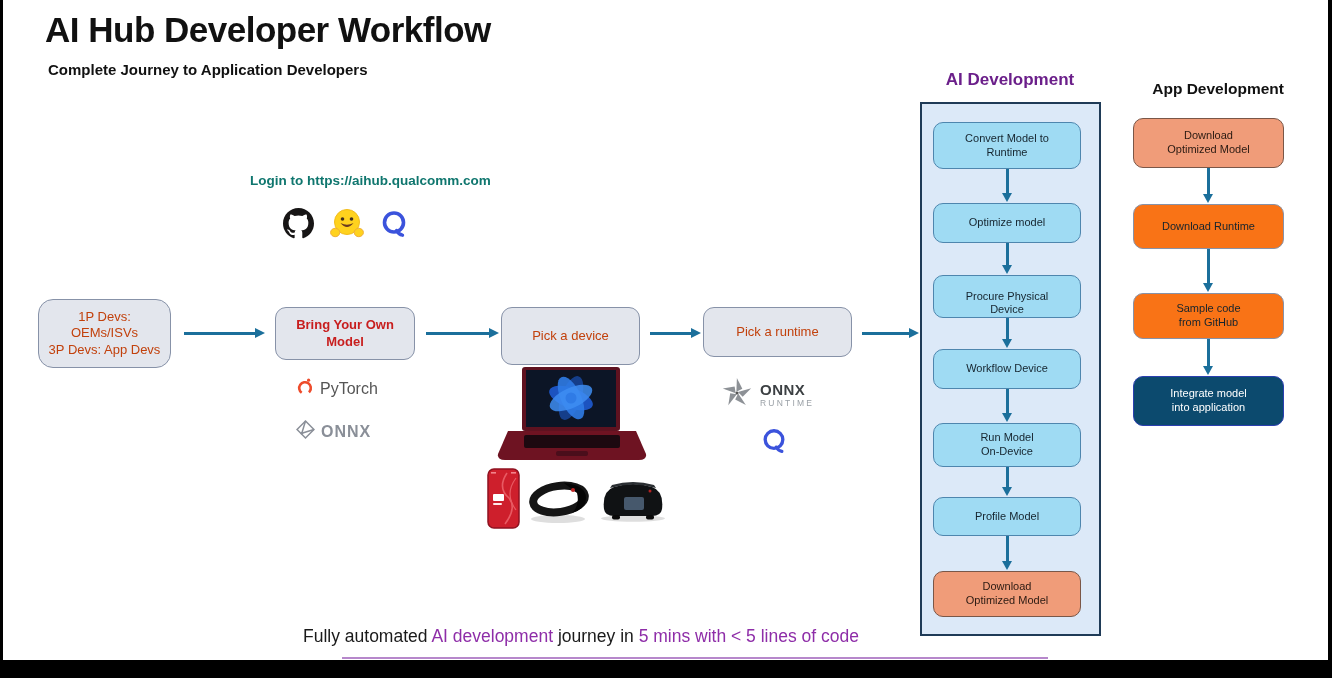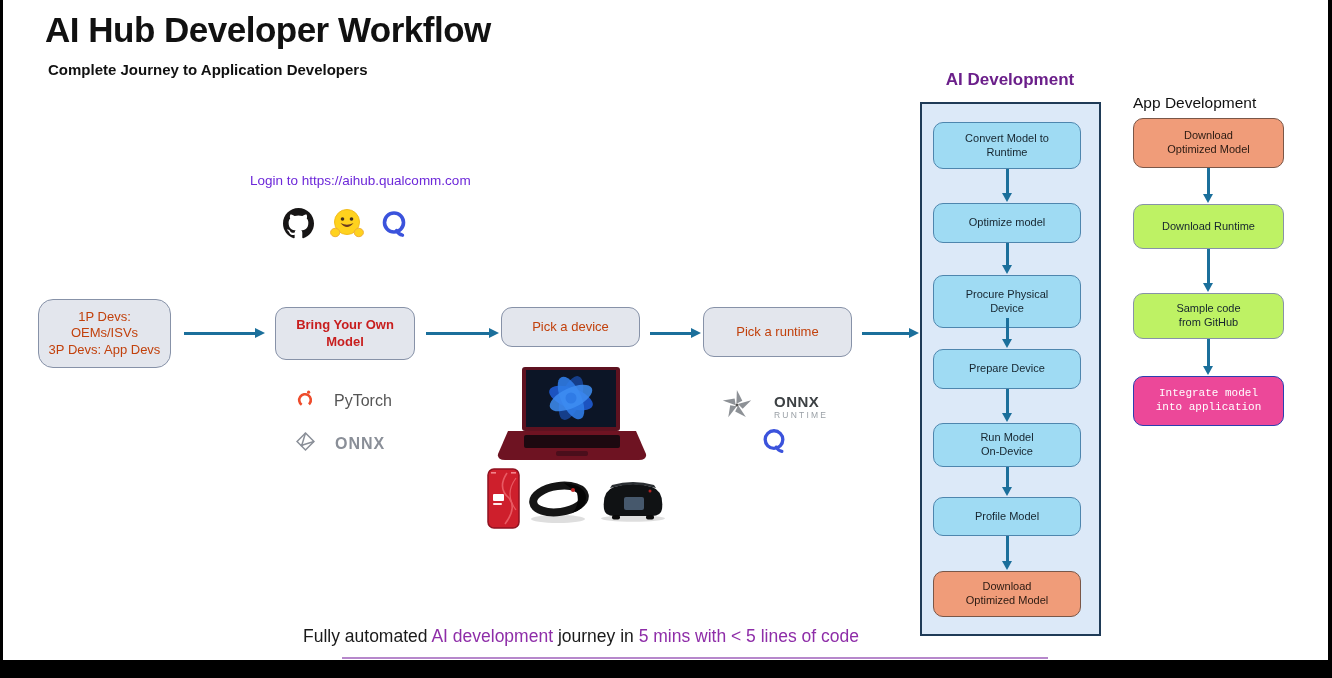--- a/index.html
+++ b/index.html
@@ -8,56 +8,56 @@
   .canvas { position:relative; width:1332px; height:678px; background:#fff; overflow:hidden; }
 
   
   .frame-left  { position:absolute; left:0; top:0; width:3px; height:678px; background:#000; }
   .frame-right { position:absolute; left:1328px; top:0; width:4px; height:678px; background:#000; }
   .frame-bottom{ position:absolute; left:0; top:660px; width:1332px; height:18px; background:#000; }
 
   .title { position:absolute; left:45px; top:10px; font-size:35px; font-weight:700; letter-spacing:-0.5px; color:#111; }
   .subtitle { position:absolute; left:48px; top:61px; font-size:15px; font-weight:600; color:#111; }
 
-  .login-label { position:absolute; left:250px; top:173px; font-size:13.5px; font-weight:400; color:#6d28d9; }
+  .login-label { position:absolute; left:250px; top:173px; font-size:13.5px; font-weight:700; color:#0f766e; }
   .login-icons { position:absolute; left:283px; top:208px; display:flex; align-items:center; gap:16px; }
 
   .fbox { position:absolute; display:flex; align-items:center; justify-content:center; text-align:center;
           font-size:13px; font-weight:500; color:#c2410c; line-height:1.25; white-space:pre-line;
           background:#E3E6ED; border:1.5px solid #8792A8; border-radius:11px; }
   .fbox.big-radius { border-radius:15px; }
   .fbox.red-text { color:#C81E1E; font-weight:700; }
 
   .h-arrow { position:absolute; height:2.5px; background:#1B6F9B; }
   .h-arrow::after { content:''; position:absolute; right:-9px; top:-4.2px;
                     border-left:10px solid #1B6F9B; border-top:5.5px solid transparent; border-bottom:5.5px solid transparent; }
   .v-arrow { position:absolute; width:2.5px; background:#1B6F9B; }
   .v-arrow::after { content:''; position:absolute; bottom:-8px; left:-4.2px;
                     border-top:9px solid #1B6F9B; border-left:5.5px solid transparent; border-right:5.5px solid transparent; }
 
-  .logo-row { position:absolute; display:flex; align-items:center; gap:20px;margin-top:12px; }
+  .logo-row { position:absolute; display:flex; align-items:center; gap:6px; }
   .pytorch-text { font-size:16px; font-weight:500; color:#555; }
   .onnx-text { font-size:16px; font-weight:700; color:#8a8f98; letter-spacing:1px; }
   .onnxrt-text { display:flex; flex-direction:column; line-height:1; }
   .onnxrt-name { font-size:15px; font-weight:600; color:#3c4043; letter-spacing:0.5px; }
   .onnxrt-sub { font-size:8.5px; font-weight:500; color:#9aa0a6; letter-spacing:2.2px; margin-top:2px; }
 
   .panel { position:absolute; left:920px; top:102px; width:181px; height:534px;
            background:#DCE9F8; border:2.5px solid #1F3B57; }
   .panel-title { position:absolute; left:910px; top:70px; width:200px; text-align:center;
                  font-size:17px; font-weight:700; color:#6B1F8A; }
-  .col-title { position:absolute; left:1133px; top:94px; width:151px; text-align:left;
-               font-size:15.5px; font-weight:400; color:#111; }
+  .col-title { position:absolute; left:1133px; top:80px; width:151px; text-align:right;
+               font-size:15.5px; font-weight:700; color:#111; }
 
   .step { position:absolute; display:flex; align-items:center; justify-content:center; text-align:center;
           font-size:11px; font-weight:500; color:#15242e; line-height:1.25; white-space:pre-line; border-radius:10px; }
   .step.cyan   { background:#9FDBF3; border:1.5px solid #4E86AE; }
   .step.orange { background:#F09C79; border:1.5px solid #7A5748; color:#2a1a12; }
-  .step.gray   { background:#bef264; border:1.5px solid #8792A8; }
-  .step.blue   { background:#ec4899; border:1.5px solid #2b3fb0; color:#ffffff;font-family:Liberation Mono, monospace; }
+  .step.gray   { background:#f97316; border:1.5px solid #8792A8; }
+  .step.blue   { background:#0c4a6e; border:1.5px solid #2b3fb0; color:#ffffff; }
 
   .footer-line { position:absolute; left:278px; top:626px; font-size:17.5px; font-weight:500; white-space:pre;margin-left:25px; }
   .seg-dark { color:#1a1a1a; }
   .seg-purple { color:#8E2DA8; }
   .footer-rule { position:absolute; left:342px; top:657px; width:706px; height:2px; background:#B687CB; }
 
   .imgwrap { position:absolute; }
 </style>
 </head>
 <body>
@@ -95,21 +95,21 @@
 
   <div class="fbox big-radius" style="left:38px; top:299px; width:133px; height:69px;"><span>1P Devs:
 OEMs/ISVs
 3P Devs: App Devs</span></div>
   <div class="h-arrow" style="left:184px; top:332px; width:72px;"></div>
 
   <div class="fbox red-text" style="left:275px; top:307px; width:140px; height:53px;"><span>Bring Your Own
 Model</span></div>
   <div class="h-arrow" style="left:426px; top:332px; width:64px;"></div>
 
-  <div class="fbox" style="left:501px; top:307px; width:139px; height:40px;"><span>Pick a device</span></div>
+  <div class="fbox" style="left:501px; top:307px; width:139px; height:58px;"><span>Pick a device</span></div>
   <div class="h-arrow" style="left:650px; top:332px; width:42px;"></div>
 
   <div class="fbox" style="left:703px; top:307px; width:149px; height:50px;"><span>Pick a runtime</span></div>
   <div class="h-arrow" style="left:862px; top:332px; width:48px;"></div>
 
   <div class="logo-row" style="left:296px; top:377px;">
     <span>
       <svg width="18" height="20" viewBox="0 0 18 20">
         <circle cx="9" cy="11" r="5.8" fill="none" stroke="#EE4C2C" stroke-width="2.6" stroke-dasharray="28 8.4" transform="rotate(125 9 11)"></circle>
         <circle cx="12.6" cy="3.2" r="1.6" fill="#EE4C2C"></circle>
@@ -207,24 +207,24 @@
   </div>
 
   <div class="panel-title">AI Development</div>
   <div class="panel"></div>
 
   <div class="step cyan" style="left:933px; top:122px; width:148px; height:47px;"><span>Convert Model to
 Runtime</span></div>
   <div class="v-arrow" style="left:1006px; top:169px; height:25px;"></div>
   <div class="step cyan" style="left:933px; top:203px; width:148px; height:40px;"><span>Optimize model</span></div>
   <div class="v-arrow" style="left:1006px; top:243px; height:23px;"></div>
-  <div class="step cyan" style="left:933px; top:275px; width:148px; height:53px;"><span>Procure Physical
+  <div class="step cyan" style="left:933px; top:275px; width:148px; height:43px;align-items:flex-end;"><span>Procure Physical
 Device</span></div>
   <div class="v-arrow" style="left:1006px; top:318px; height:22px;"></div>
-  <div class="step cyan" style="left:933px; top:349px; width:148px; height:40px;"><span>Prepare Device</span></div>
+  <div class="step cyan" style="left:933px; top:349px; width:148px; height:40px;"><span>Workflow Device</span></div>
   <div class="v-arrow" style="left:1006px; top:389px; height:25px;"></div>
   <div class="step cyan" style="left:933px; top:423px; width:148px; height:44px;text-align:center;"><span>Run Model
 On-Device</span></div>
   <div class="v-arrow" style="left:1006px; top:467px; height:21px;"></div>
   <div class="step cyan" style="left:933px; top:497px; width:148px; height:39px;"><span>Profile Model</span></div>
   <div class="v-arrow" style="left:1006px; top:536px; height:26px;"></div>
   <div class="step orange" style="left:933px; top:571px; width:148px; height:46px;"><span>Download
 Optimized Model</span></div>
 
   <div class="col-title">App Development</div>

